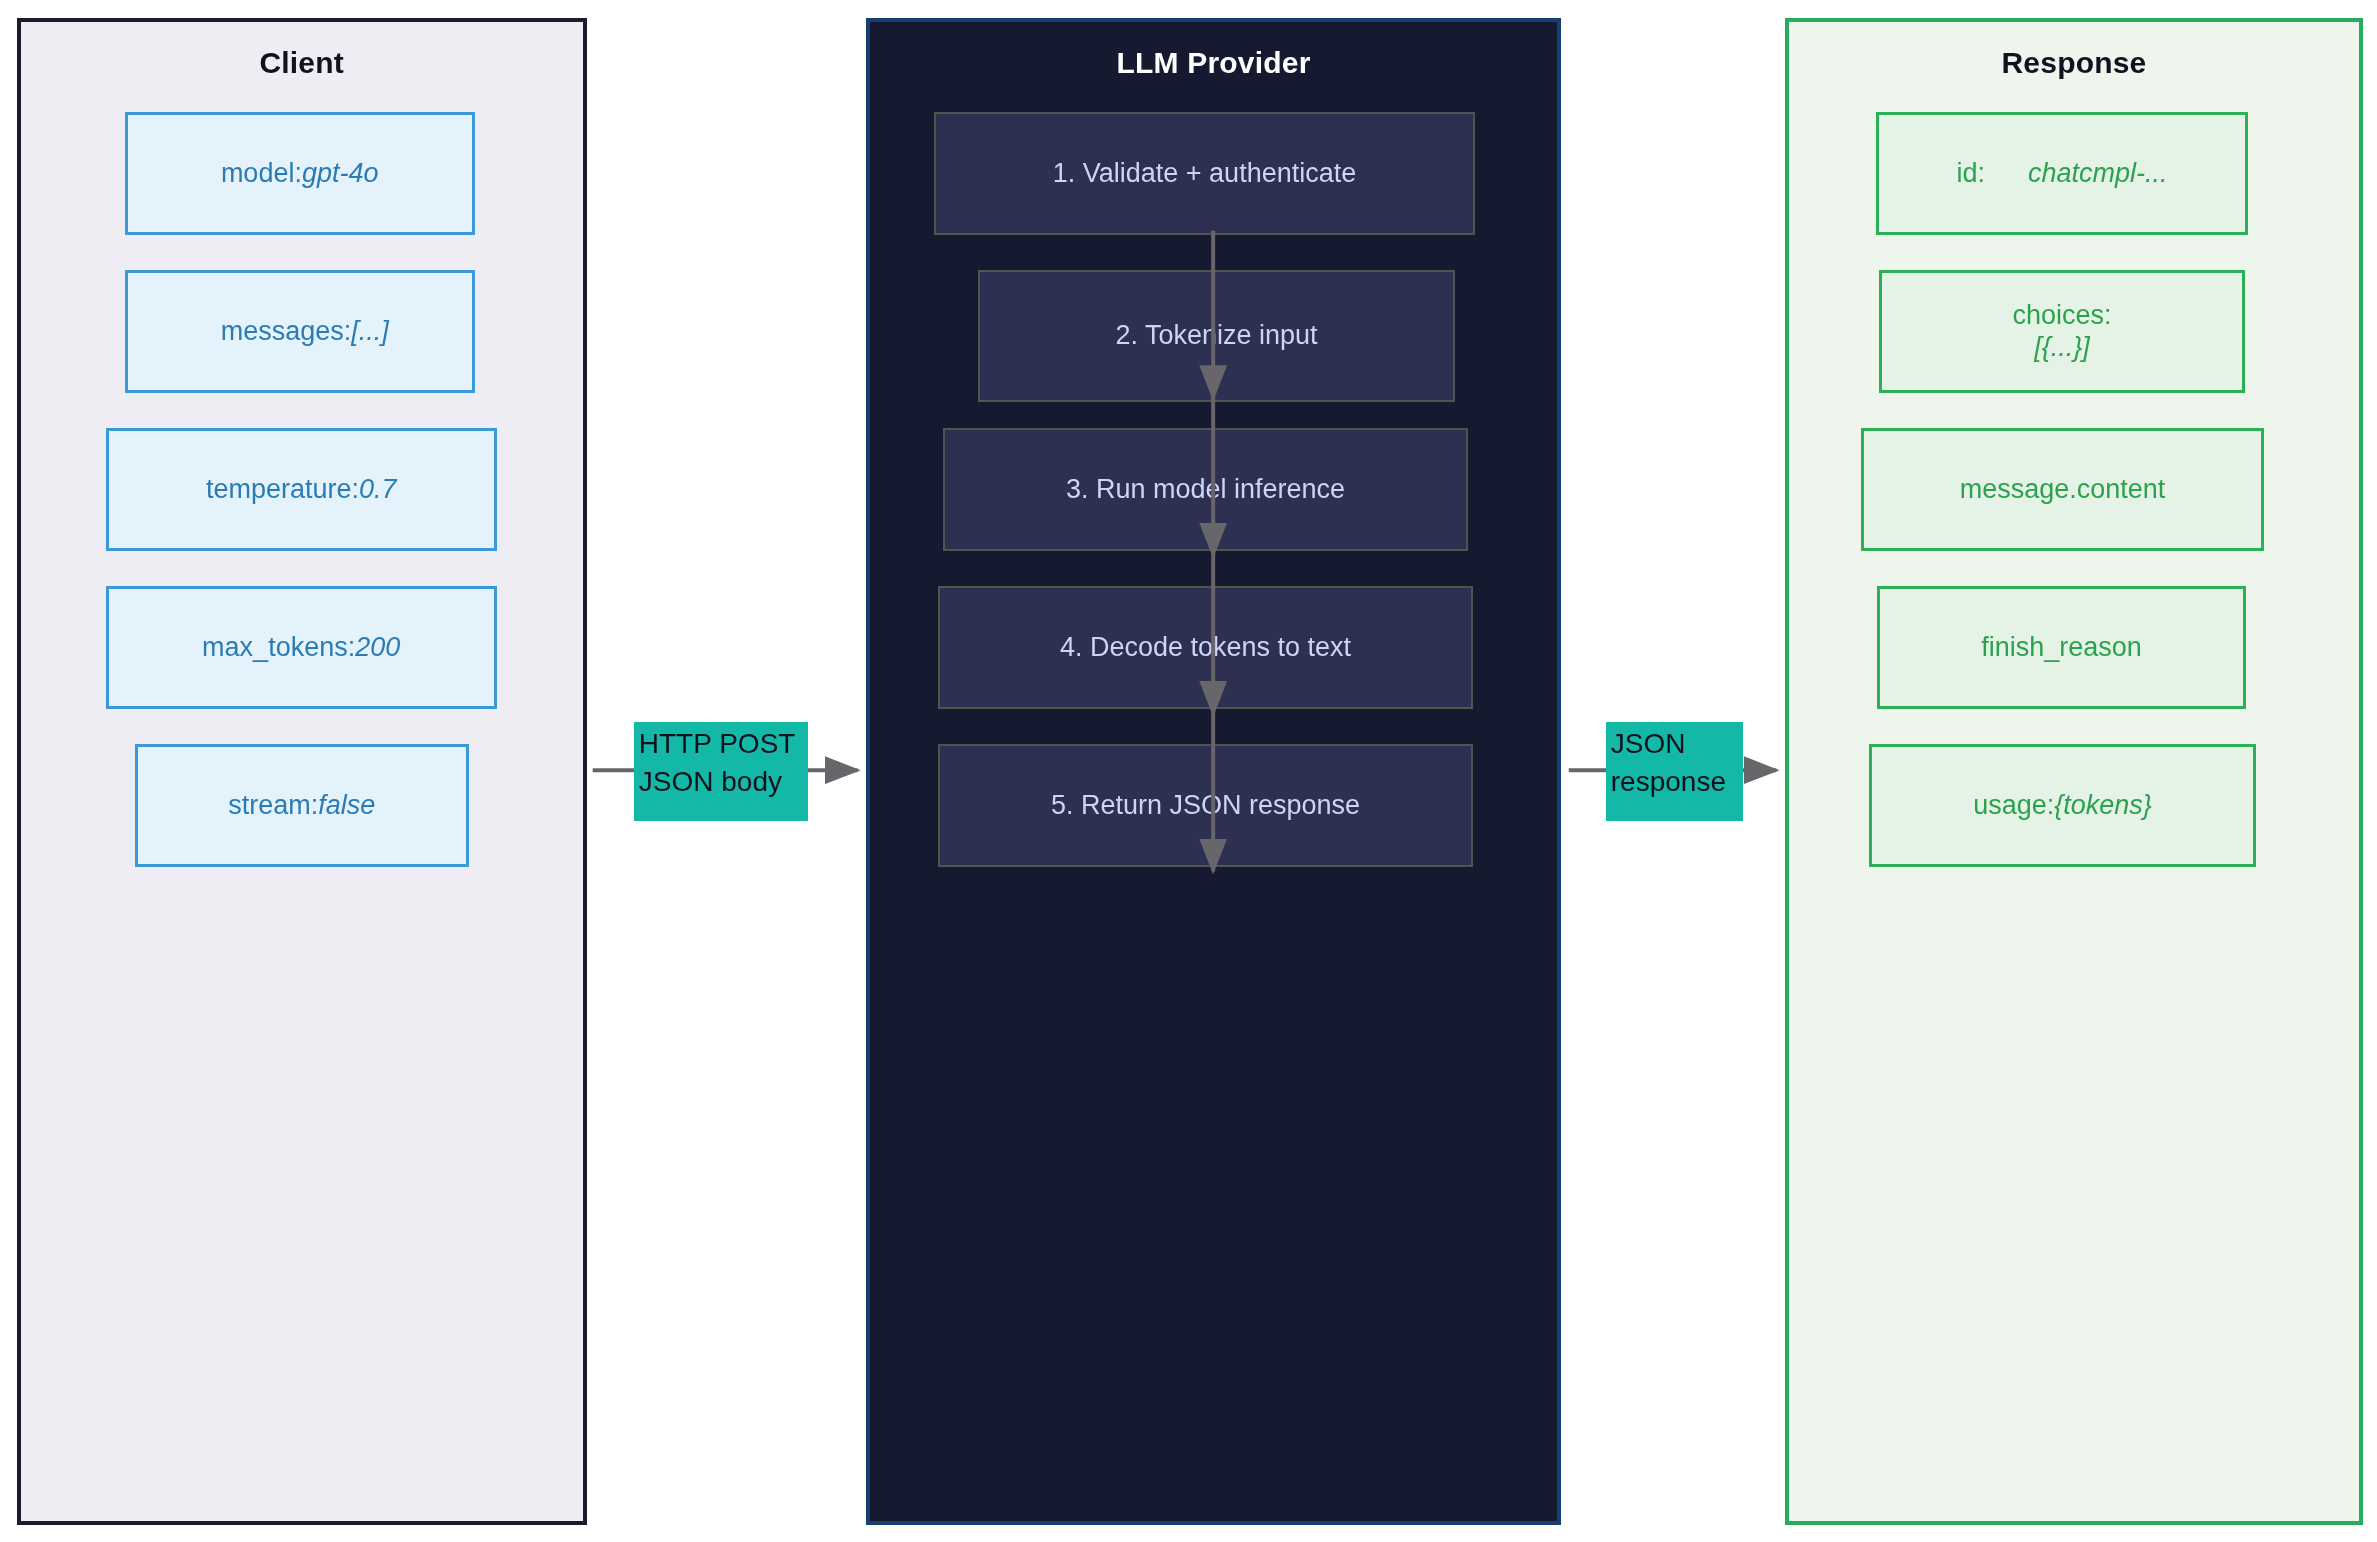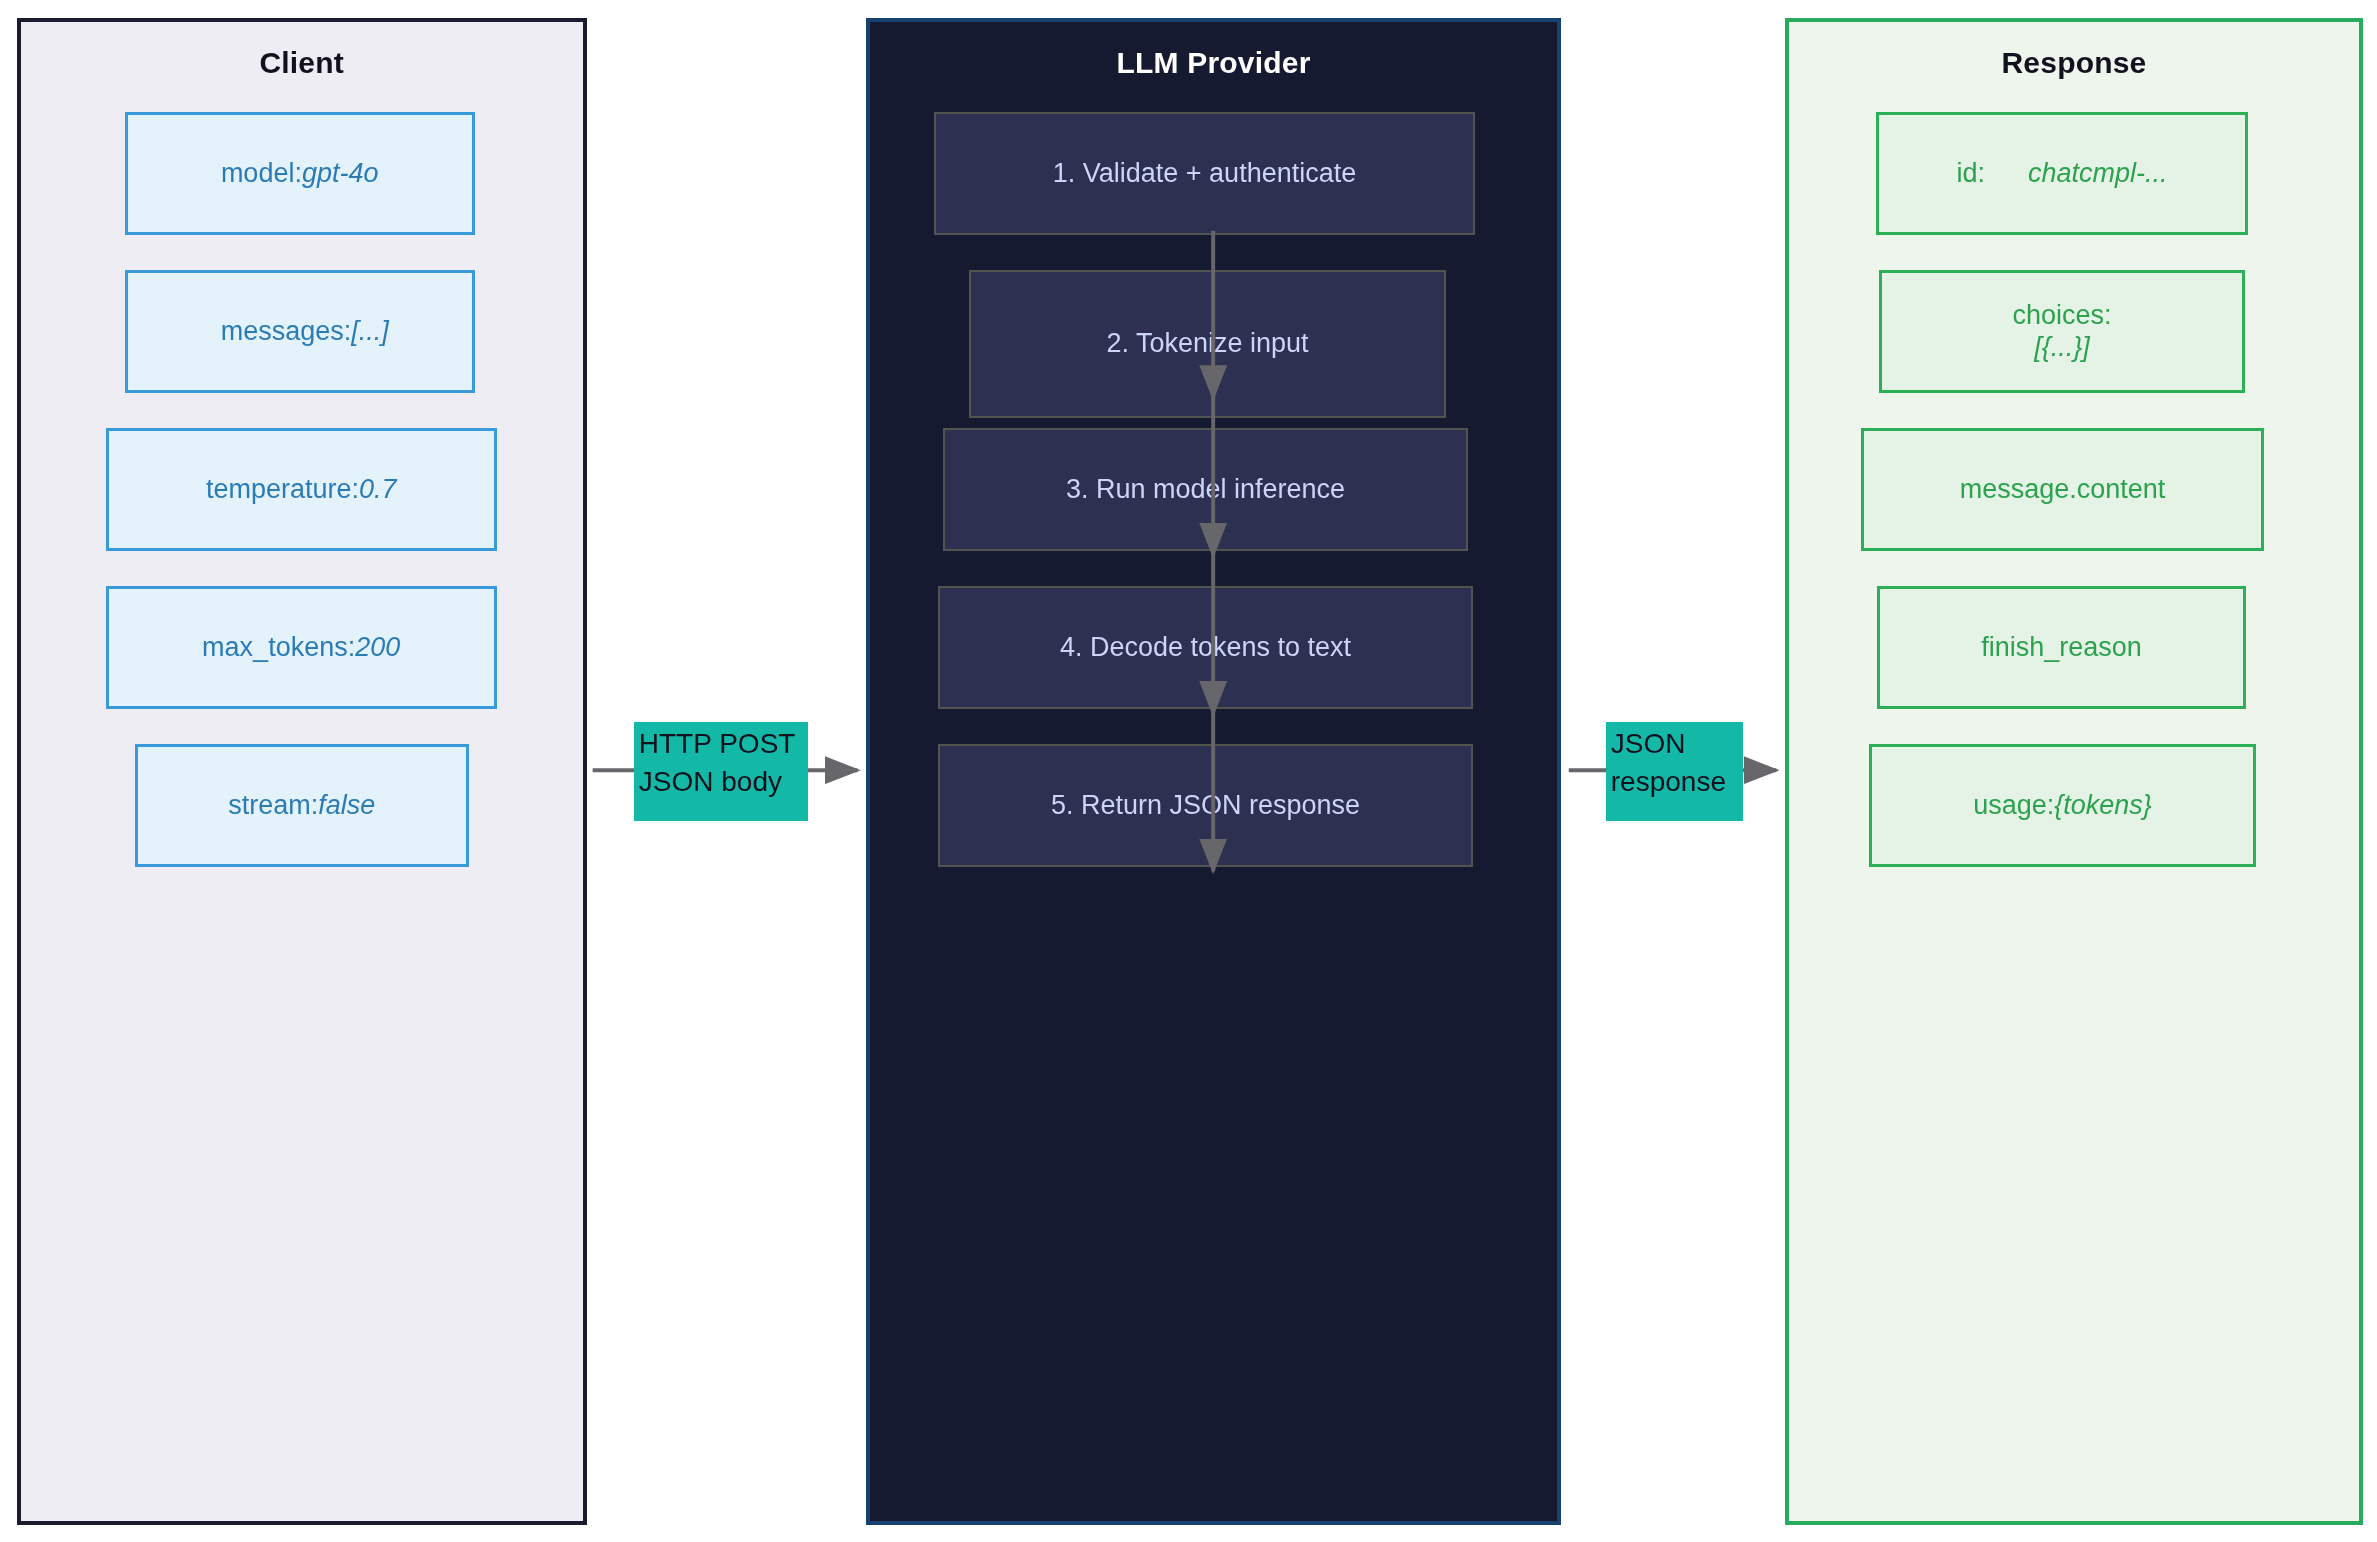--- a/index.html
+++ b/index.html
@@ -151,21 +151,21 @@
     </div>
   </div>
 
   <div class="panel panel-provider">
     <div class="panel-title">LLM Provider</div>
 
     <div class="node node-step" style="left:64px; top:90px; width:541px; height:123px;">
       <span>1. Validate + authenticate</span>
     </div>
 
-    <div class="node node-step" style="left:99px; top:248px; width:477px; height:148px;">
+    <div class="node node-step" style="left:108px; top:248px; width:477px; height:132px;">
       <span>2. Tokenize input</span>
     </div>
 
     <div class="node node-step" style="left:73px; top:406px; width:525px; height:123px;">
       <span>3. Run model inference</span>
     </div>
 
     <div class="node node-step" style="left:68px; top:564px; width:535px; height:123px;">
       <span>4. Decode tokens to text</span>
     </div>

